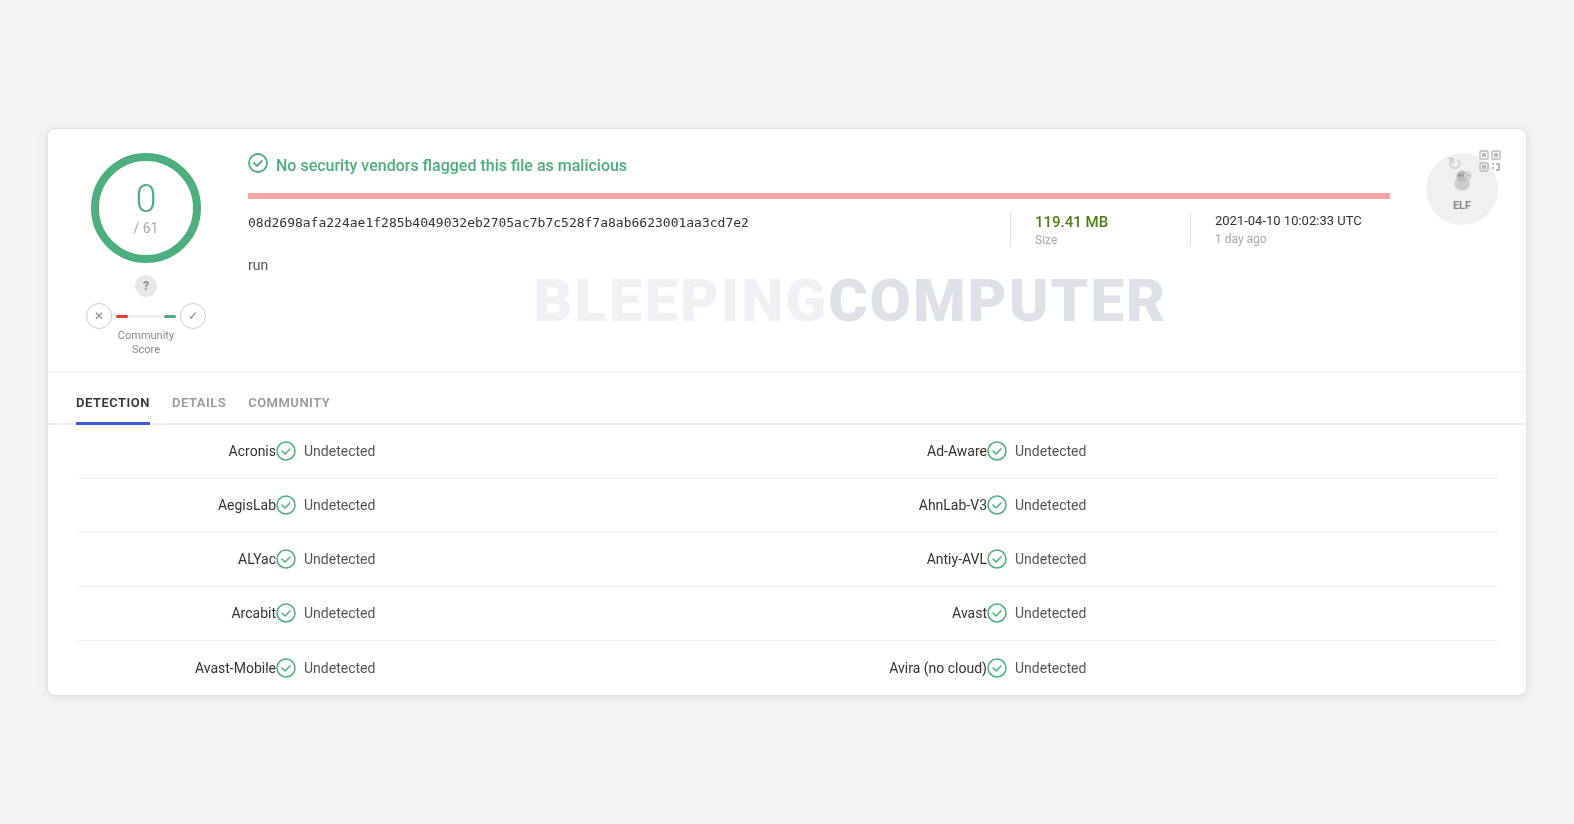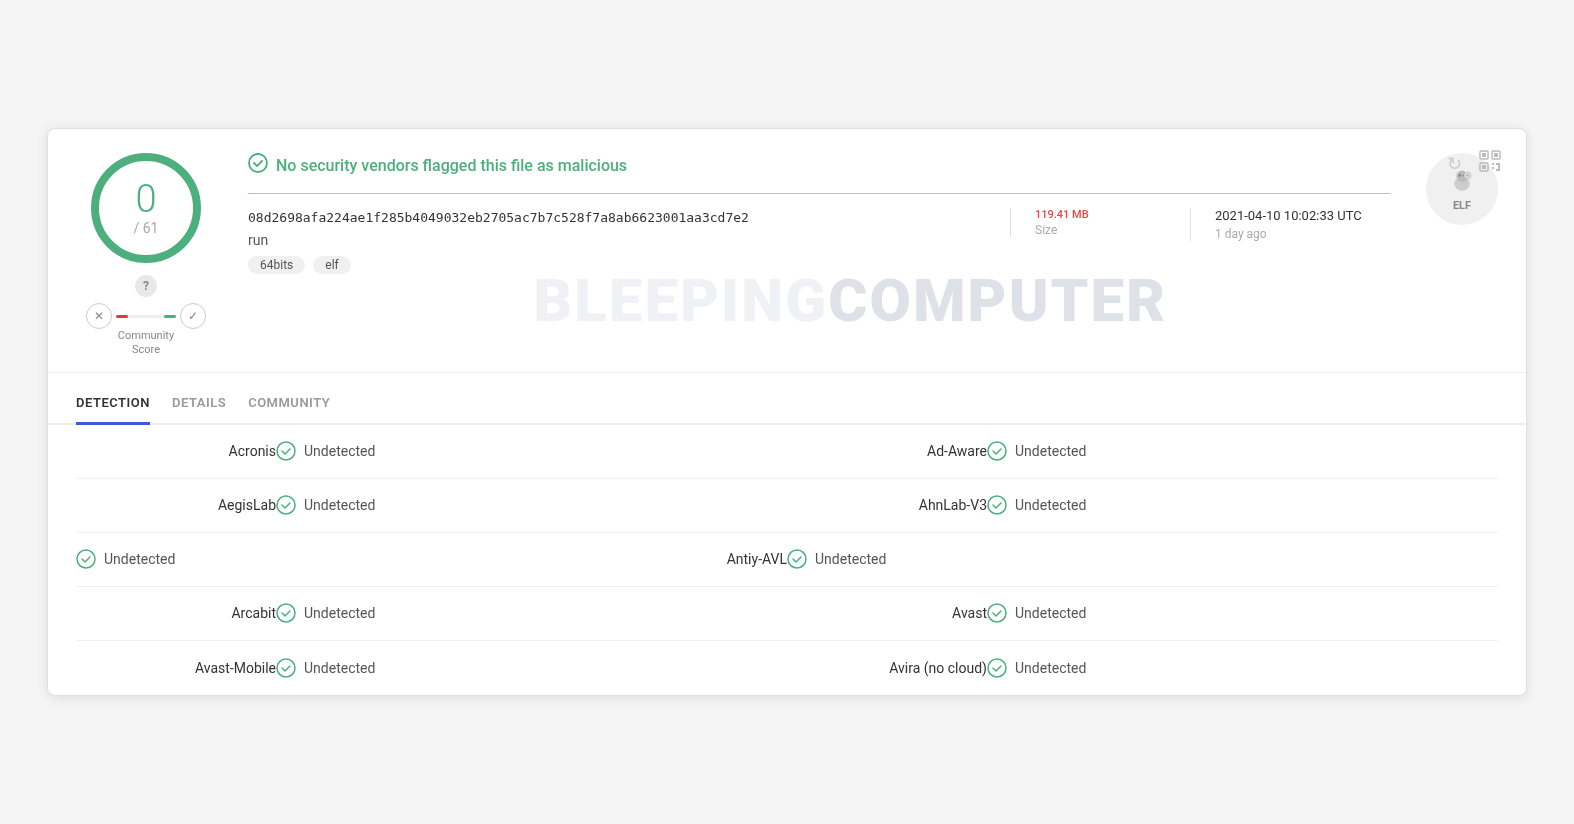--- a/index.html
+++ b/index.html
@@ -134,21 +134,21 @@
       font-weight: 500;
     }
     .check-circle-icon {
       color: #4caf7d;
       font-size: 18px;
     }
     .hash-row {
       display: flex;
       align-items: flex-start;
       gap: 0;
-      border-top: 1px solid #fca5a5;
+      border-top: 6px solid #fca5a5;
       padding-top: 14px;
     }
     .hash-section {
       flex: 1;
       padding-right: 24px;
     }
     .hash-value {
       font-size: 13px;
       color: #333;
       font-family: monospace;
@@ -171,22 +171,22 @@
       font-size: 14px;
       color: #555;
       margin-bottom: 4px;
     }
     .meta-section {
       border-left: 1px solid #e0e0e0;
       padding: 0 24px;
       min-width: 180px;
     }
     .meta-value {
-      font-size: 11px;
-      color: #ef4444;
+      font-size: 15px;
+      color: #4d7c0f;
       font-weight: 500;
     }
     .meta-label {
       font-size: 12px;
       color: #aaa;
       margin-top: 2px;
     }
     .date-section {
       border-left: 1px solid #e0e0e0;
       padding: 0 24px;
@@ -342,25 +342,21 @@
             <circle cx="10" cy="10" r="9" stroke="#4caf7d" stroke-width="1.8"></circle>
             <path d="M6 10l3 3 5-5" stroke="#4caf7d" stroke-width="1.8" stroke-linecap="round" stroke-linejoin="round"></path>
           </svg>
         </span>
         <span class="status-text">No security vendors flagged this file as malicious</span>
       </div>
 
       <div class="hash-row">
         <div class="hash-section">
           <div class="hash-value">08d2698afa224ae1f285b4049032eb2705ac7b7c528f7a8ab6623001aa3cd7e2</div>
-          <div class="file-name" style="margin-top:4px; color:#555; font-family:inherit; font-size:14px;">run</div>
-          <div class="tags-row">
-            <span class="tag">64bits</span>
-            <span class="tag">elf</span>
-          </div>
+          <div class="file-name" style="margin-top:24px; color:#555; font-family:inherit; font-size:14px;">run</div>
         </div>
 
         <div class="meta-section">
           <div class="meta-value">119.41 MB</div>
           <div class="meta-label">Size</div>
         </div>
 
         <div class="date-section">
           <div class="date-value">2021-04-10 10:02:33 UTC</div>
           <div class="date-sub">1 day ago</div>
@@ -454,20 +450,21 @@
           <svg viewBox="0 0 20 20" fill="none">
               <circle cx="10" cy="10" r="9" stroke="#4caf7d" stroke-width="1.5"></circle>
               <path d="M6 10l3 3 5-5" stroke="#4caf7d" stroke-width="1.5" stroke-linecap="round" stroke-linejoin="round"></path>
             </svg>
         </span>
         <span>Undetected</span>
       </div>
     </div>
 
     <div class="detection-row">
+      <div class="vendor-name">ALYac</div>
       <div class="detection-status">
         <span class="check-icon">
           <svg viewBox="0 0 20 20" fill="none">
               <circle cx="10" cy="10" r="9" stroke="#4caf7d" stroke-width="1.5"></circle>
               <path d="M6 10l3 3 5-5" stroke="#4caf7d" stroke-width="1.5" stroke-linecap="round" stroke-linejoin="round"></path>
             </svg>
         </span>
         <span>Undetected</span>
       </div>
       <div class="vendor-name">Antiy-AVL</div>

